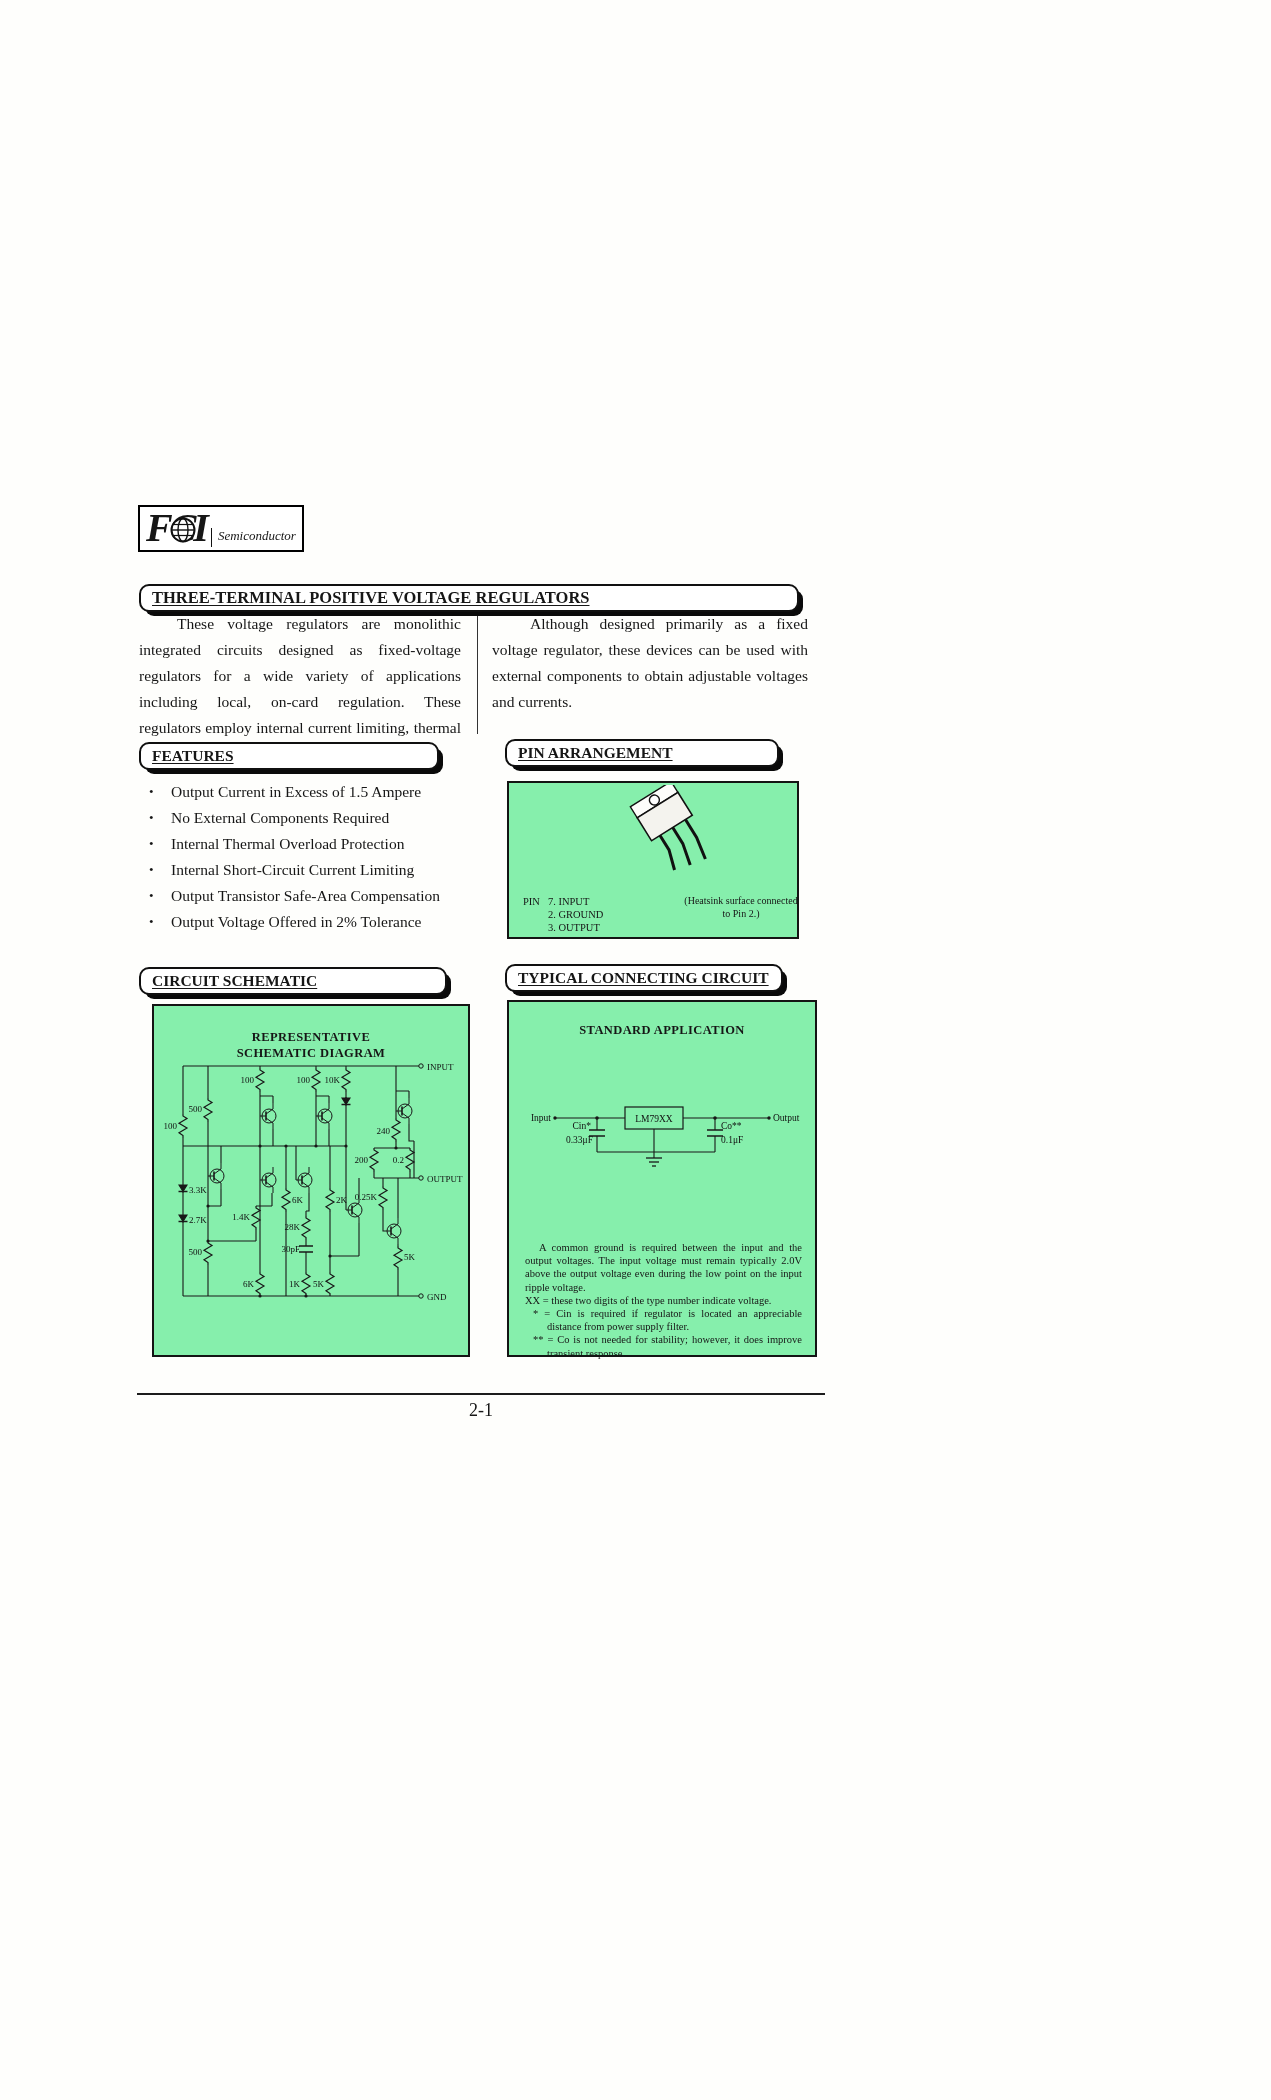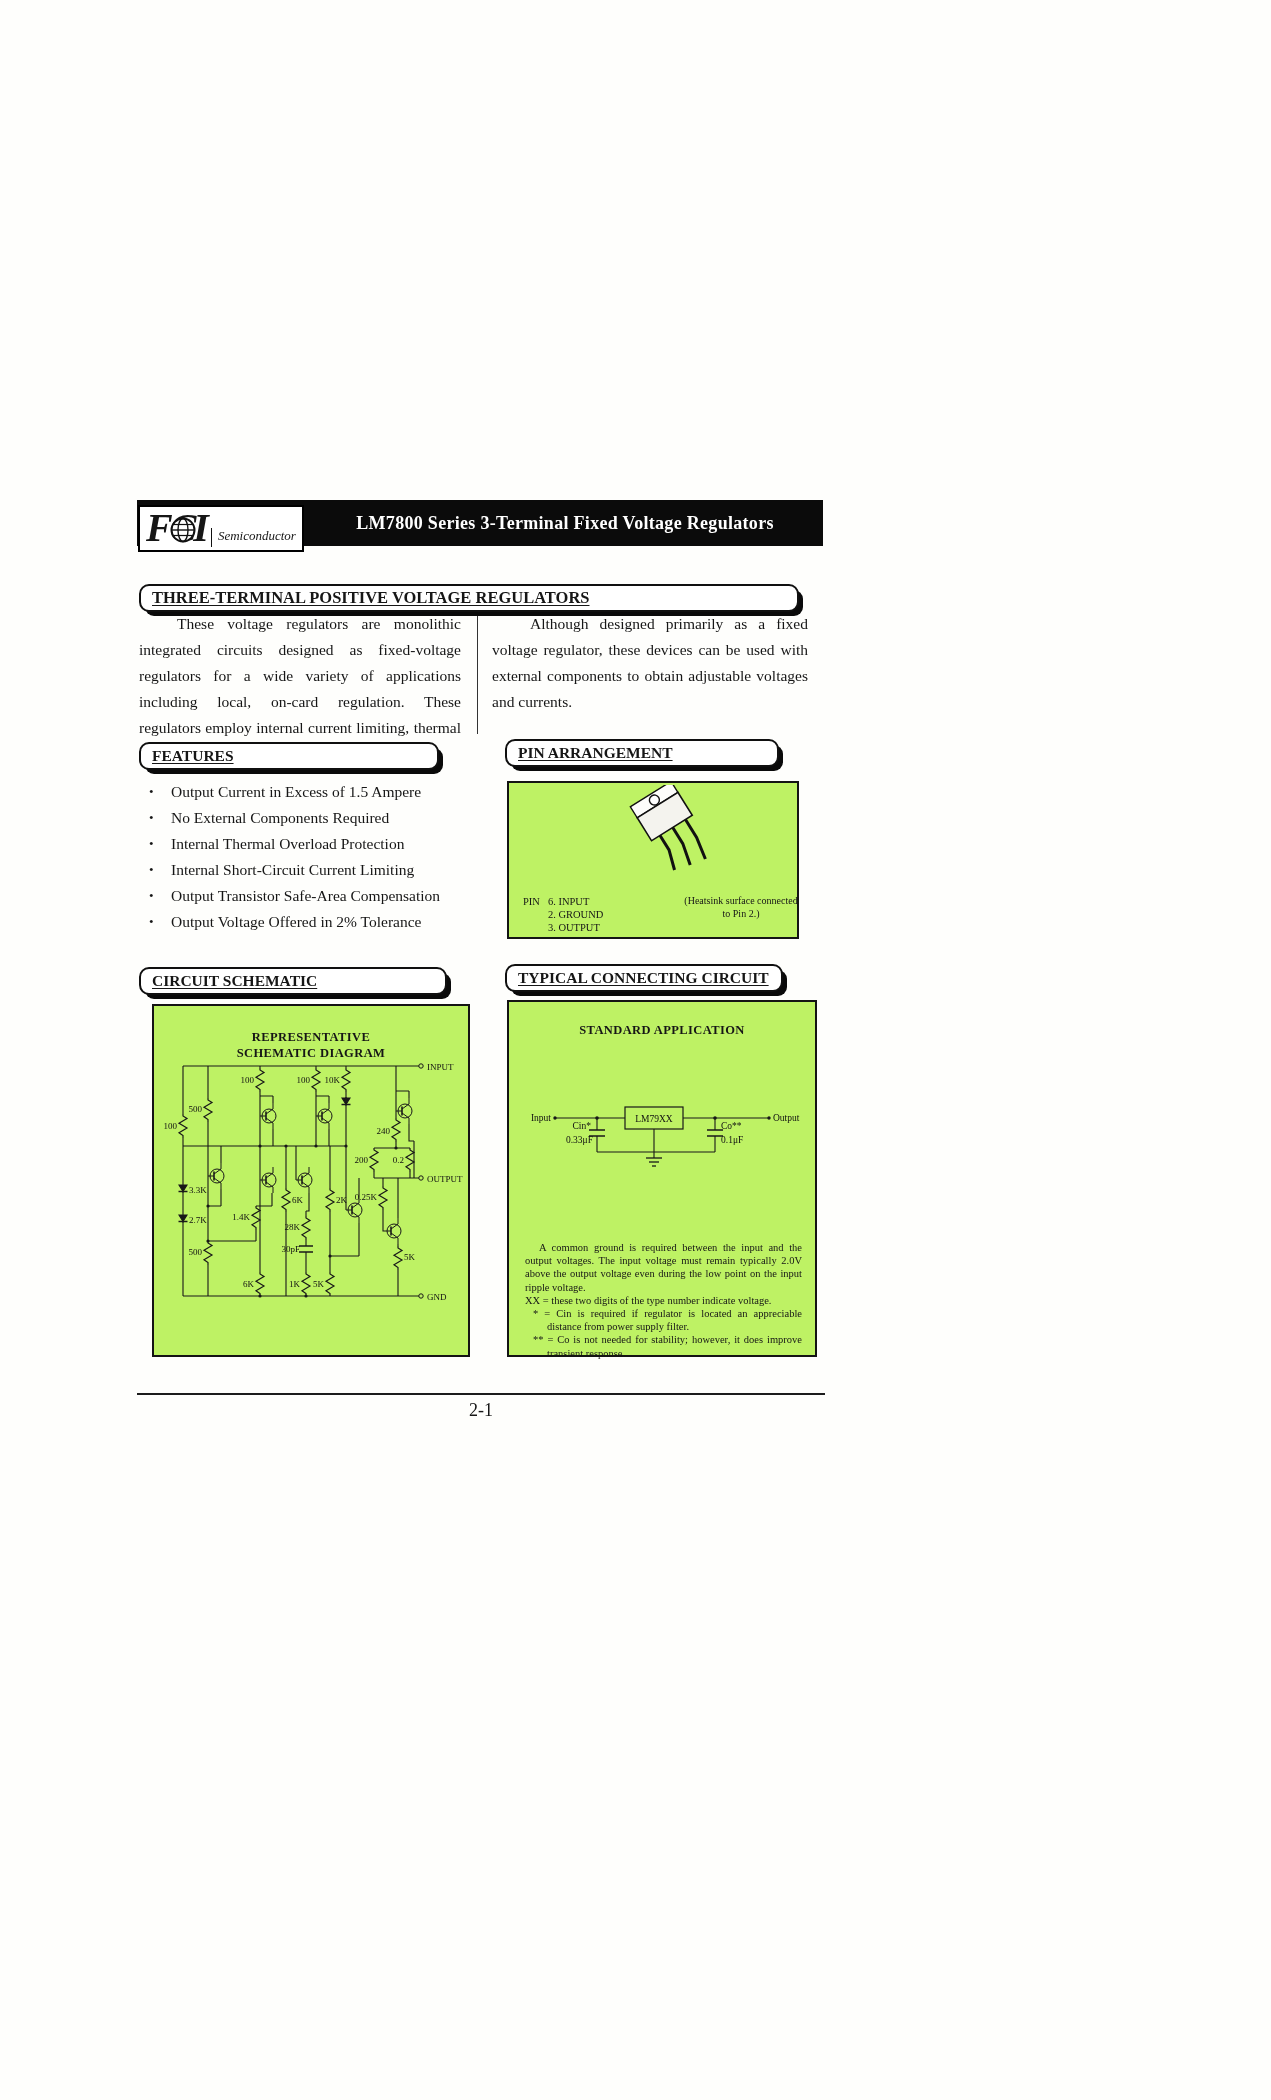--- a/index.html
+++ b/index.html
@@ -34,21 +34,21 @@
   .col-text p { margin:0; }
   .indent { text-indent:38px; }
   .col-divider { position:absolute; width:0; border-left:1.2px solid #333; }
 
   
   .feat-list { position:absolute; margin:0; padding:0; list-style:none; font-size:15.5px; }
   .feat-list li { position:relative; padding-left:30px; line-height:26px; }
   .feat-list li::before { content:"•"; position:absolute; left:8px; top:0; font-size:13px; }
 
   
-  .frame { position:absolute; background:#bef264; border:2px solid #141414; }
+  .frame { position:absolute; background:#86efac; border:2px solid #141414; }
   .box-title { text-align:center; font-weight:bold; font-size:12.5px; letter-spacing:.4px; line-height:16px; margin-top:23px; }
 
   
   .pin-text { position:absolute; left:14px; top:112px; display:flex; gap:8px; font-size:10.5px; line-height:13px; }
   .pin-heading { font-weight:normal; }
   .heatsink-note { position:absolute; left:152px; top:112px; width:118px; font-size:10px; line-height:12.5px; text-align:center;margin-left:21px; }
 
   
   .app-notes { position:absolute; left:16px; right:13px; top:239px; font-size:10.5px; line-height:13.2px; text-align:justify; }
   .app-notes p { margin:0; }
@@ -63,23 +63,20 @@
   svg text { font-family:"Liberation Serif", serif; fill:#111; }
   .schem-svg text { font-size:9px; }
   .app-svg  text { font-size:9.5px; }
 </style>
 </head>
 <body>
 
 <div class="page">
 
   <div class="hdr-wrap">
-    <div class="hdr-bar">
-      <div class="hdr-title">LM7800 Series 3-Terminal Fixed Voltage Regulators</div>
-    </div>
     <div class="logo-box">
       <span class="logo-fci">
         <span>FCI</span>
         <svg class="logo-globe" width="26" height="26" viewBox="0 0 26 26">
           <circle cx="13" cy="13" r="11.5" fill="#fff" stroke="#111" stroke-width="2"></circle>
           <ellipse cx="13" cy="13" rx="5" ry="11.5" fill="none" stroke="#111" stroke-width="1.4"></ellipse>
           <line x1="1.5" y1="13" x2="24.5" y2="13" stroke="#111" stroke-width="1.4"></line>
           <line x1="3" y1="7.5" x2="23" y2="7.5" stroke="#111" stroke-width="1.2"></line>
           <line x1="3" y1="18.5" x2="23" y2="18.5" stroke="#111" stroke-width="1.2"></line>
         </svg>
@@ -123,21 +120,21 @@
         <circle cx="0" cy="-20" r="5" stroke-width="1.4" fill="#fff"></circle>
         <rect x="-24" y="-14" width="48" height="27" stroke-width="1.6" fill="#f4f3ee"></rect>
         <path d="M-14,13 L-14,30 L-20,50" fill="none" stroke-width="3"></path>
         <path d="M1,13 L1,32 L-4,54" fill="none" stroke-width="3"></path>
         <path d="M16,13 L16,34 L12,57" fill="none" stroke-width="3"></path>
       </g>
     </svg>
     <div class="pin-text">
       <span class="pin-heading">PIN</span>
       <span>
-        <span style="display:block;">6. INPUT</span>
+        <span style="display:block;">7. INPUT</span>
         <span style="display:block;">2. GROUND</span>
         <span style="display:block;">3. OUTPUT</span>
       </span>
     </div>
     <div class="heatsink-note">(Heatsink surface connected to Pin 2.)</div>
   </div>
 
   <div class="sec-hdr" style="left:139px; top:967px; width:308px; height:21px; font-size:15.5px;">
     <span>CIRCUIT SCHEMATIC</span>
   </div>

